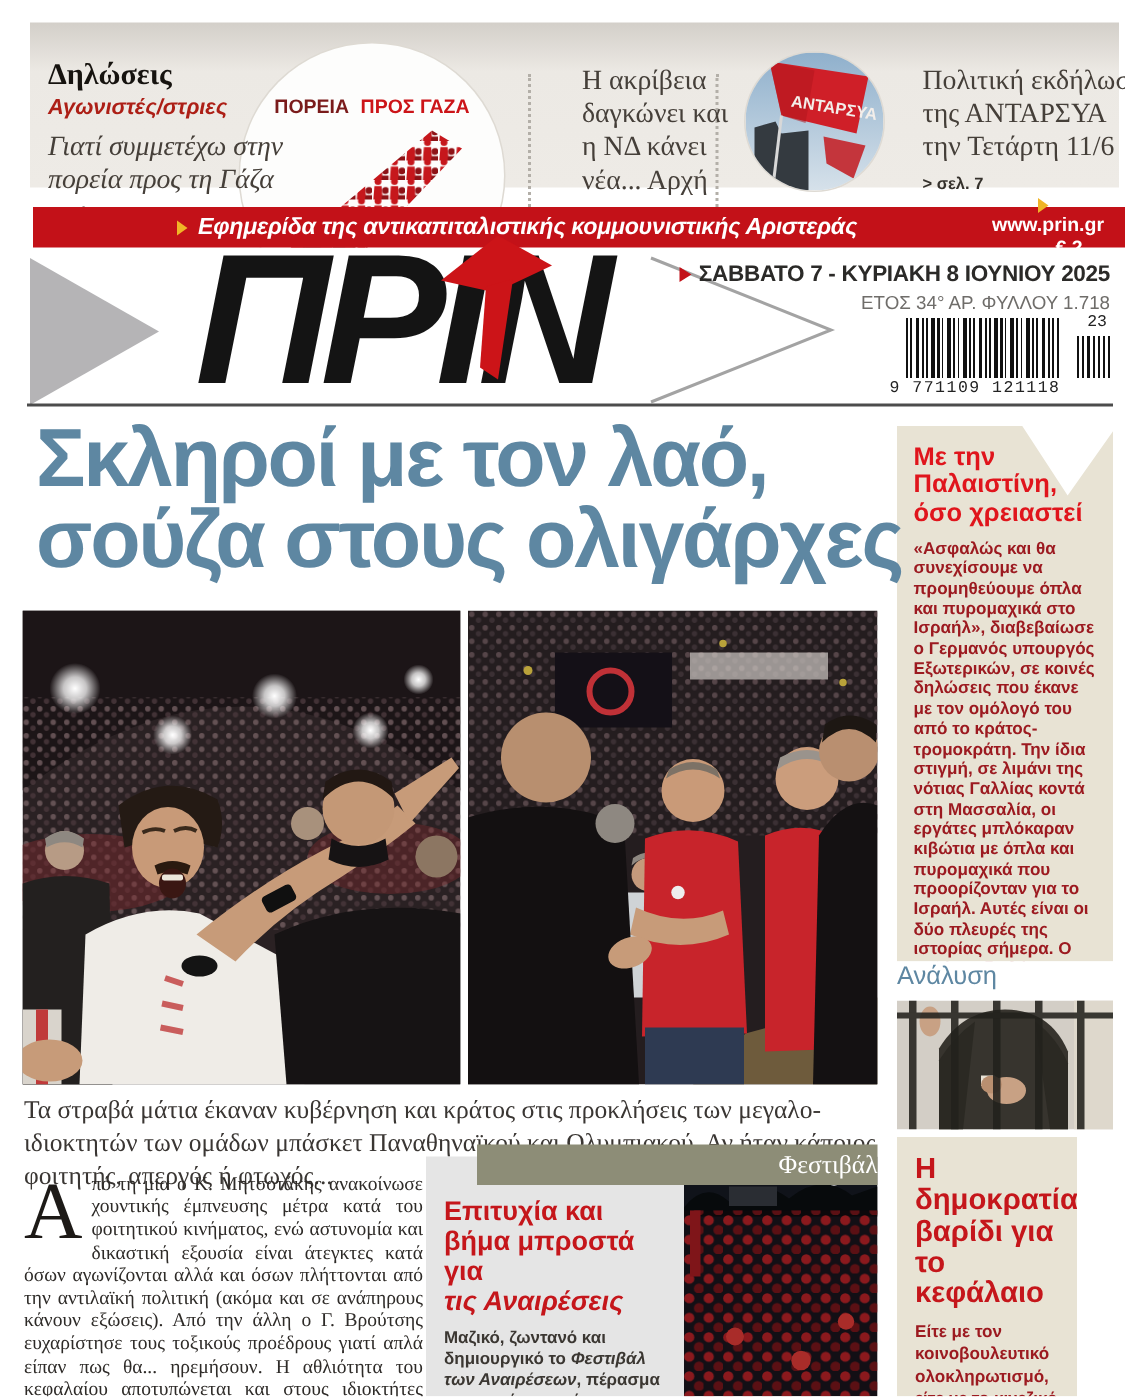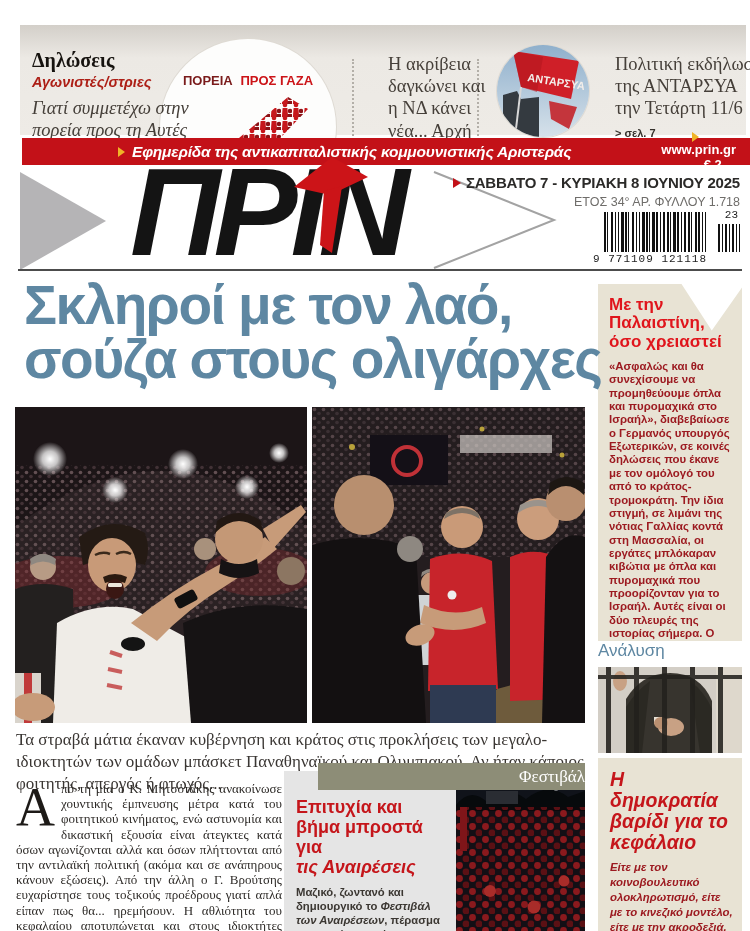--- a/index.html
+++ b/index.html
@@ -1,20 +1,20 @@
 <!DOCTYPE html>
 <html><head>
 <meta charset="utf-8">
 <style>
   html,body{margin:0;padding:0;background:#fff;}
   #page{position:relative;width:750px;height:931px;background:#fff;overflow:hidden;
         font-family:"Liberation Sans","DejaVu Sans",sans-serif;}
   .abs{position:absolute;}
   
-  #strip{left:20px;top:25px;width:726px;height:110px;
+  #strip{left:20px;top:15px;width:726px;height:110px;
          background:linear-gradient(180deg,#d3cfc9 0,#ece9e4 30%,#eeebe6 100%);z-index:1;}
   .sep{position:absolute;top:34px;height:92px;width:0;border-left:2px dotted #b3afa8;z-index:3;}
   .sec{position:absolute;z-index:3;}
   .kicker{font-family:"Liberation Serif","DejaVu Serif",serif;font-weight:bold;font-size:20px;color:#16130f;}
   .subkicker{font-weight:bold;font-style:italic;font-size:14.5px;color:#ad1f16;margin-top:2px;}
   .strip-title{font-family:"Liberation Serif","DejaVu Serif",serif;font-size:18.5px;color:#453f39;line-height:1.2;margin-top:7px;}
   .italic{font-style:italic;}
   .pref{font-size:11px;font-weight:bold;color:#35312c;margin-top:6px;}
   .circle{position:absolute;border-radius:50%;overflow:hidden;z-index:2;box-shadow:0 0 0 1px #dedad3;}
   
@@ -62,39 +62,39 @@
             color:#fff;font-family:"Liberation Serif","DejaVu Serif",serif;font-size:17px;line-height:27px;padding-left:16px;box-sizing:border-box;text-align:right;}
   #crowd-photo{left:456px;top:771px;width:129px;height:160px;}
   
   #pal-box{left:598px;top:284px;width:144px;height:357px;background:#e8e3d4;overflow:hidden;
            clip-path:polygon(0 0,58% 0,79% 13%,100% 1%,100% 100%,0 100%);
            padding:12px 9px 0 11px;box-sizing:border-box;}
   #pal-box .ptitle{font-size:17px;font-weight:800;color:#e0151c;line-height:1.08;}
   #pal-box .pbody{margin-top:9px;font-size:11.4px;font-weight:700;color:#9c1a20;line-height:1.17;}
   #ana-kicker{left:598px;top:641px;font-size:17px;color:#5e87a2;z-index:2;}
   #ana-photo{left:598px;top:667px;width:144px;height:86px;}
-  #ana-box{left:598px;top:758px;width:144px;height:173px;background:#e8e3d4;overflow:hidden;
-           padding:11px 9px 0 12px;box-sizing:border-box;font-style:italic;}
+  #ana-box{left:598px;top:758px;width:120px;height:173px;background:#e8e3d4;overflow:hidden;
+           padding:11px 9px 0 12px;box-sizing:border-box;}
   #ana-box .atitle{font-size:19.5px;font-weight:800;color:#c5161b;line-height:1.07;}
   #ana-box .abody{margin-top:8px;font-size:11.4px;font-weight:700;color:#9c1a20;line-height:1.3;}
   .badge-ital{font-style:italic;}
 </style>
 </head>
 <body>
 
 <div id="page">
 
   <div id="strip" class="abs">
     <div class="sep" style="left:332px"></div>
     <div class="sep" style="left:457px"></div>
 
     <div class="sec" style="left:12px;top:24px;width:172px">
       <div class="kicker">Δηλώσεις</div>
       <div class="subkicker">Αγωνιστές/στριες</div>
-      <div class="strip-title italic">Γιατί συμμετέχω στην πορεία προς τη Αυτές</div>
+      <div class="strip-title italic">Γιατί συμμετέχω στην πορεία προς τη Γάζα</div>
       <div class="pref">&gt; σελ. 11</div>
     </div>
 
     <div class="circle" style="left:140px;top:14px;width:176px;height:176px;background:#fdfdfc;">
       <svg width="176" height="176" viewBox="0 0 176 176">
         <defs>
           <g id="pz">
             <circle cx="0" cy="-6" r="2.3"></circle>
             <path d="M-2.4,-3 L2.4,-3 L3.2,7 L-3.2,7 Z"></path>
           </g>

